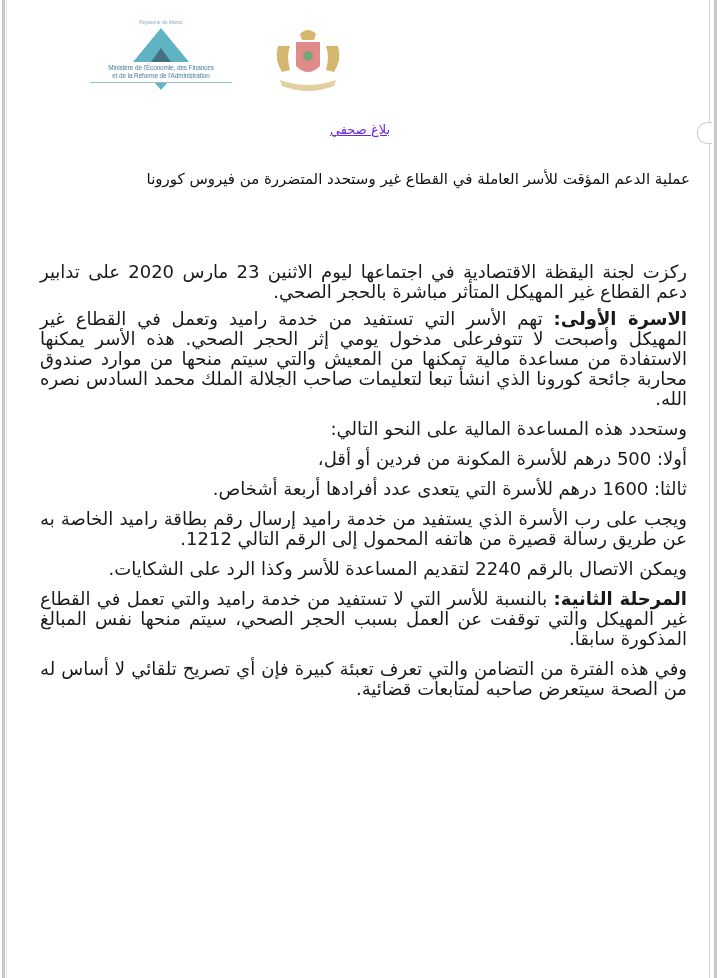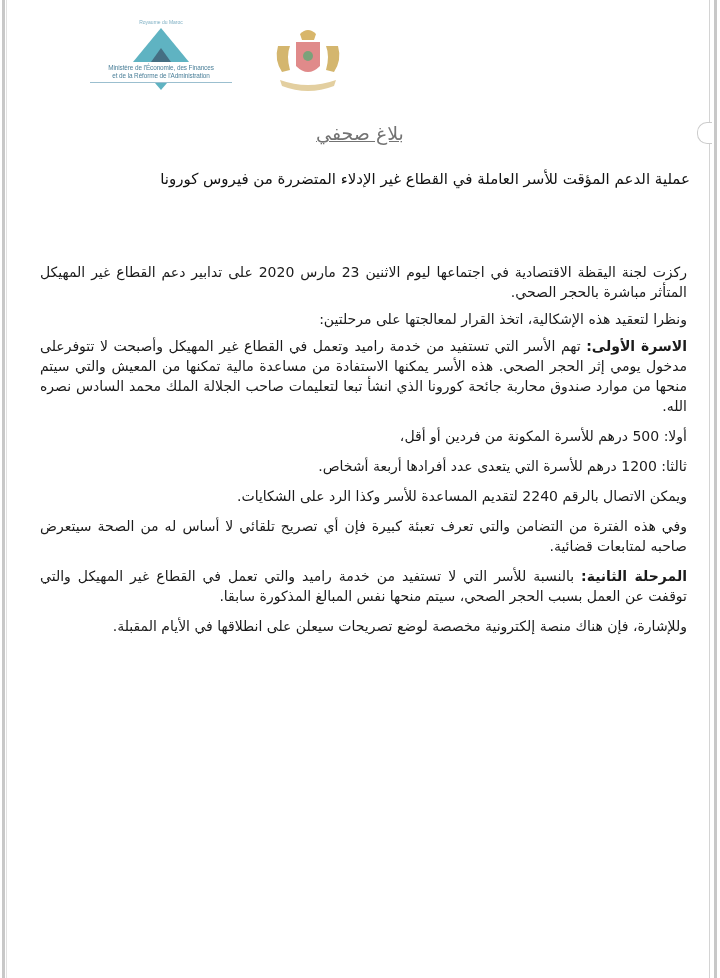--- a/index.html
+++ b/index.html
@@ -17,29 +17,29 @@
     .logo-left { left: 86px; }
     .logo .kingdom { font-size: 5px; color: #7fb0c4; margin-top: 5px; height: 7px; font-family: "Liberation Sans", sans-serif; }
     .logo svg { display: block; margin: 0 auto; }
     .logo .ministry { font-size: 6.4px; line-height: 8px; color: #4a7f98; font-family: "Liberation Sans", sans-serif; letter-spacing: -0.1px; }
     .logo .ministry-lines { border-bottom: 1px solid #9bbfcf; padding-bottom: 2px; margin: 0 4px; }
 
     .emblem { position: absolute; left: 266px; top: 26px; width: 84px; height: 70px; }
 
     .doc-title {
       position: absolute; left: 260px; top: 122px; width: 200px; text-align: center;
-      font-size: 19px; text-decoration: underline; direction: rtl; color: #737373;
+      font-size: 13px; text-decoration: underline; direction: rtl; color: #6d28d9;
     }
     .doc-subtitle {
       position: absolute; left: 50px; top: 170px; width: 640px; text-align: right;
       font-size: 15px; direction: rtl; color: #111; font-weight: 500;
     }
     .body-text {
       position: absolute; left: 40px; top: 262px; width: 647px;
-      direction: rtl; text-align: justify; font-size: 14px; line-height: 20px; color: #1a1a1a;
+      direction: rtl; text-align: justify; font-size: 18px; line-height: 20px; color: #1a1a1a;
     }
     .body-text p { margin: 0 0 10px 0; }
     .body-text .tight { margin-bottom: 7px; }
     .body-text b { font-weight: bold; }
   </style>
 </head>
 <body>
 
 <div class="edge-left"></div>
 <div class="edge-left2"></div>
@@ -67,25 +67,25 @@
     <path d="M34 8 Q42 0 50 8 L48 14 L36 14 Z" fill="#d8b66a"></path>
     <path d="M30 16 L54 16 L54 40 Q42 52 30 40 Z" fill="#e08a8a"></path>
     <circle cx="42" cy="30" r="5" fill="#7aa27a"></circle>
     <path d="M12 20 Q8 34 16 46 L24 44 Q20 30 24 20 Z" fill="#d4b66e"></path>
     <path d="M72 20 Q76 34 68 46 L60 44 Q64 30 60 20 Z" fill="#d4b66e"></path>
     <path d="M14 54 Q42 64 70 54 L68 60 Q42 70 16 60 Z" fill="#e3cfa0"></path>
   </svg>
 </div>
 
 <div class="doc-title">بلاغ صحفي</div>
-<div class="doc-subtitle">عملية الدعم المؤقت للأسر العاملة في القطاع غير الإدلاء المتضررة من فيروس كورونا</div>
+<div class="doc-subtitle">عملية الدعم المؤقت للأسر العاملة في القطاع غير وستحدد المتضررة من فيروس كورونا</div>
 
 <div class="body-text">
   <p class="tight">ركزت لجنة اليقظة الاقتصادية في اجتماعها ليوم الاثنين 23 مارس 2020 على تدابير دعم القطاع غير المهيكل المتأثر مباشرة بالحجر الصحي.</p>
-  <p class="tight">ونظرا لتعقيد هذه الإشكالية، اتخذ القرار لمعالجتها على مرحلتين:</p>
   <p><b>الاسرة الأولى:</b><span> تهم الأسر التي تستفيد من خدمة راميد وتعمل في القطاع غير المهيكل وأصبحت لا تتوفرعلى مدخول يومي إثر الحجر الصحي. هذه الأسر يمكنها الاستفادة من مساعدة مالية تمكنها من المعيش والتي سيتم منحها من موارد صندوق محاربة جائحة كورونا الذي انشأ تبعا لتعليمات صاحب الجلالة الملك محمد السادس نصره الله.</span></p>
+  <p>وستحدد هذه المساعدة المالية على النحو التالي:</p>
   <p>أولا: 500 درهم للأسرة المكونة من فردين أو أقل،</p>
-  <p>ثالثا: 1200 درهم للأسرة التي يتعدى عدد أفرادها أربعة أشخاص.</p>
+  <p>ثالثا: 1600 درهم للأسرة التي يتعدى عدد أفرادها أربعة أشخاص.</p>
+  <p>ويجب على رب الأسرة الذي يستفيد من خدمة راميد إرسال رقم بطاقة راميد الخاصة به عن طريق رسالة قصيرة من هاتفه المحمول إلى الرقم التالي 1212.</p>
   <p>ويمكن الاتصال بالرقم 2240 لتقديم المساعدة للأسر وكذا الرد على الشكايات.</p>
+  <p><b>المرحلة الثانية:</b><span> بالنسبة للأسر التي لا تستفيد من خدمة راميد والتي تعمل في القطاع غير المهيكل والتي توقفت عن العمل بسبب الحجر الصحي، سيتم منحها نفس المبالغ المذكورة سابقا.</span></p>
   <p>وفي هذه الفترة من التضامن والتي تعرف تعبئة كبيرة فإن أي تصريح تلقائي لا أساس له من الصحة سيتعرض صاحبه لمتابعات قضائية.</p>
-  <p><b>المرحلة الثانية:</b><span> بالنسبة للأسر التي لا تستفيد من خدمة راميد والتي تعمل في القطاع غير المهيكل والتي توقفت عن العمل بسبب الحجر الصحي، سيتم منحها نفس المبالغ المذكورة سابقا.</span></p>
-  <p>وللإشارة، فإن هناك منصة إلكترونية مخصصة لوضع تصريحات سيعلن على انطلاقها في الأيام المقبلة.</p>
 </div>
 
 </body></html>

